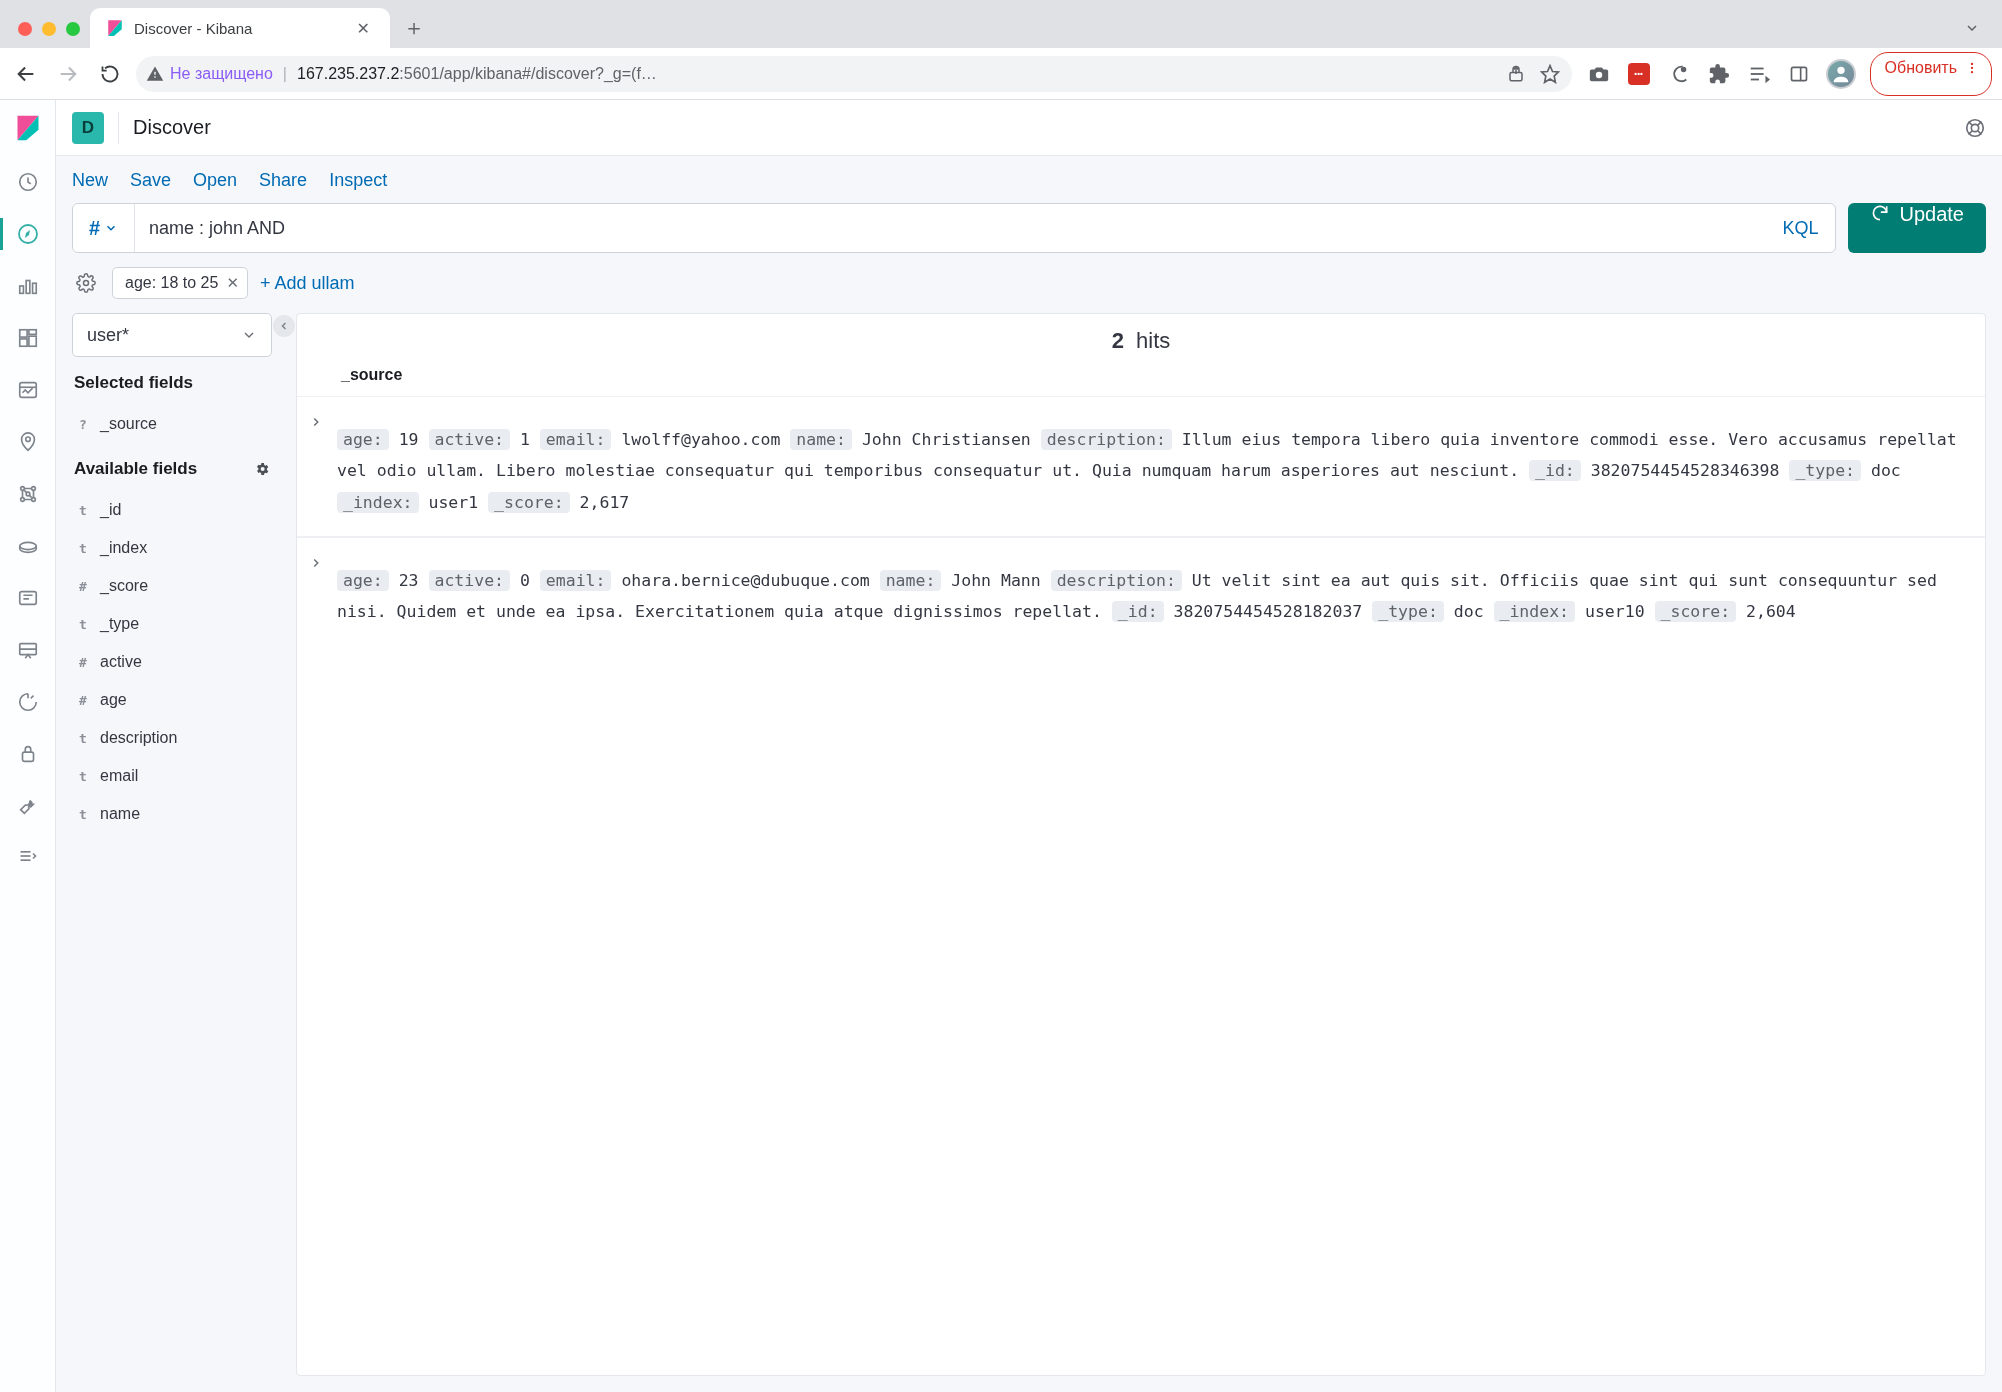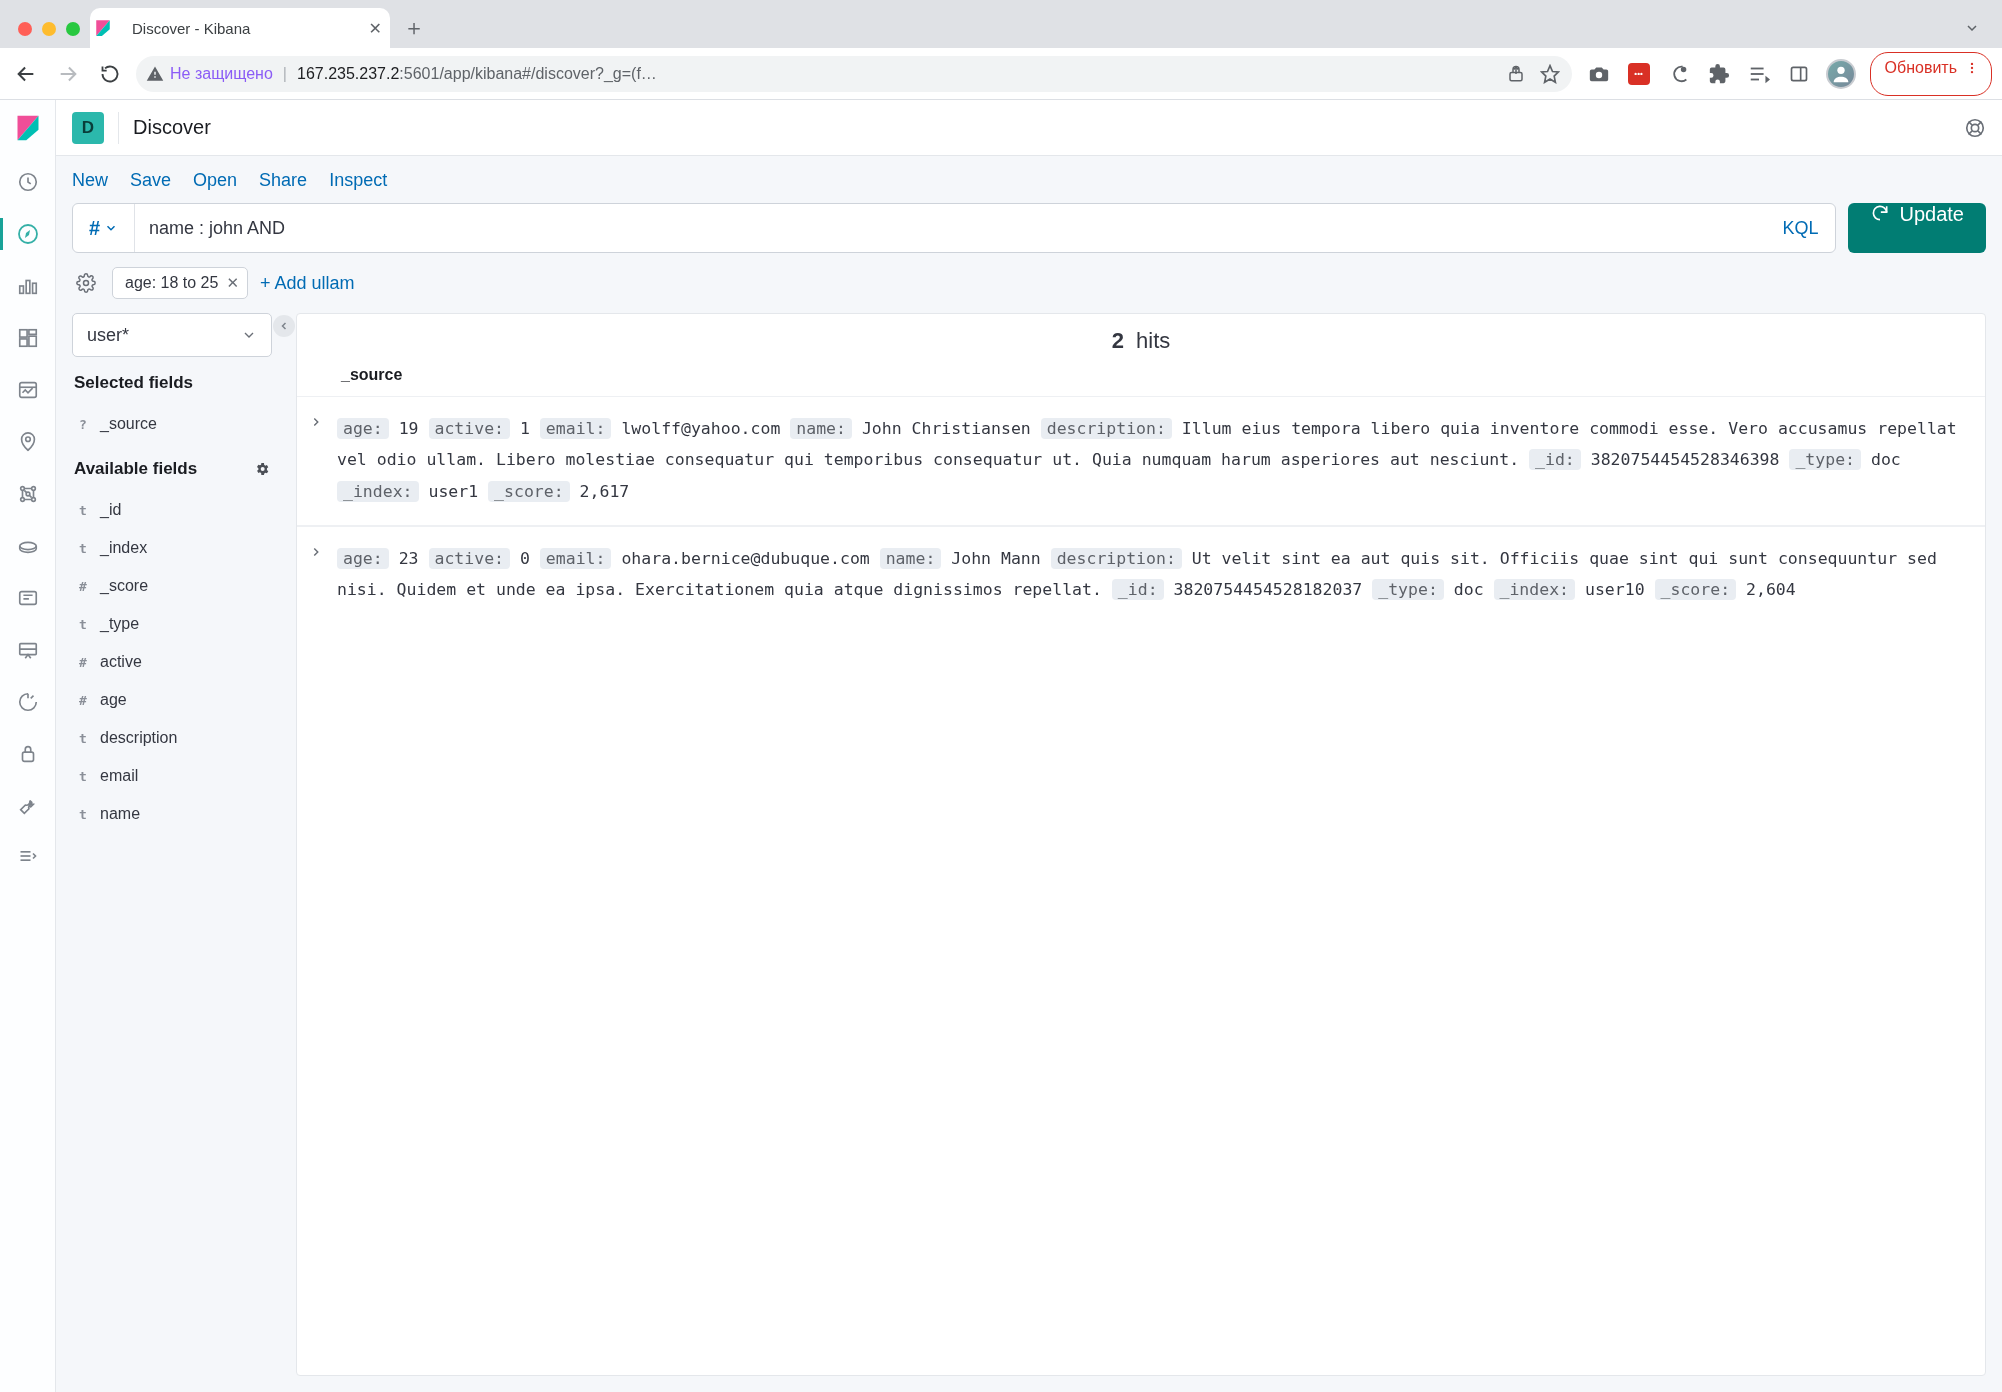--- a/index.html
+++ b/index.html
@@ -41,22 +41,22 @@
   .tl-yellow { background: #febc2e; }
   .tl-green { background: #28c840; }
 
   .tab {
     background: #fff;
     border-radius: 10px 10px 0 0;
     height: 40px;
     min-width: 300px;
     display: flex;
     align-items: center;
-    padding: 0 4px;
-    gap: 20px;
+    padding: 0 16px;
+    gap: 10px;
     font-size: 15px;
     color: #3c4043;
     position: relative;
   }
   .tab .favicon {
     width: 18px; height: 18px;
   }
   .tab .tab-close {
     margin-left: auto;
     color: #5f6368;
@@ -440,21 +440,21 @@
     color:#343741;
   }
   .doc-row:last-child { border-bottom: none; }
   .expand-caret {
     width: 20px;
     color:#6a6f77;
     cursor:pointer;
     padding-top: 2px;
     flex-shrink:0;
   }
-  .doc-body { flex:1; min-width:0; word-break: break-word; }
+  .doc-body { flex:1; min-width:0; word-break: break-word; margin-top: 11px; }
   .kv-key {
     background:#e9edf2;
     border-radius:4px;
     padding: 1px 6px;
     color:#5e6269;
     white-space: nowrap;
   }
   .kv-val { white-space: normal; }
 
   svg { display:block; }

